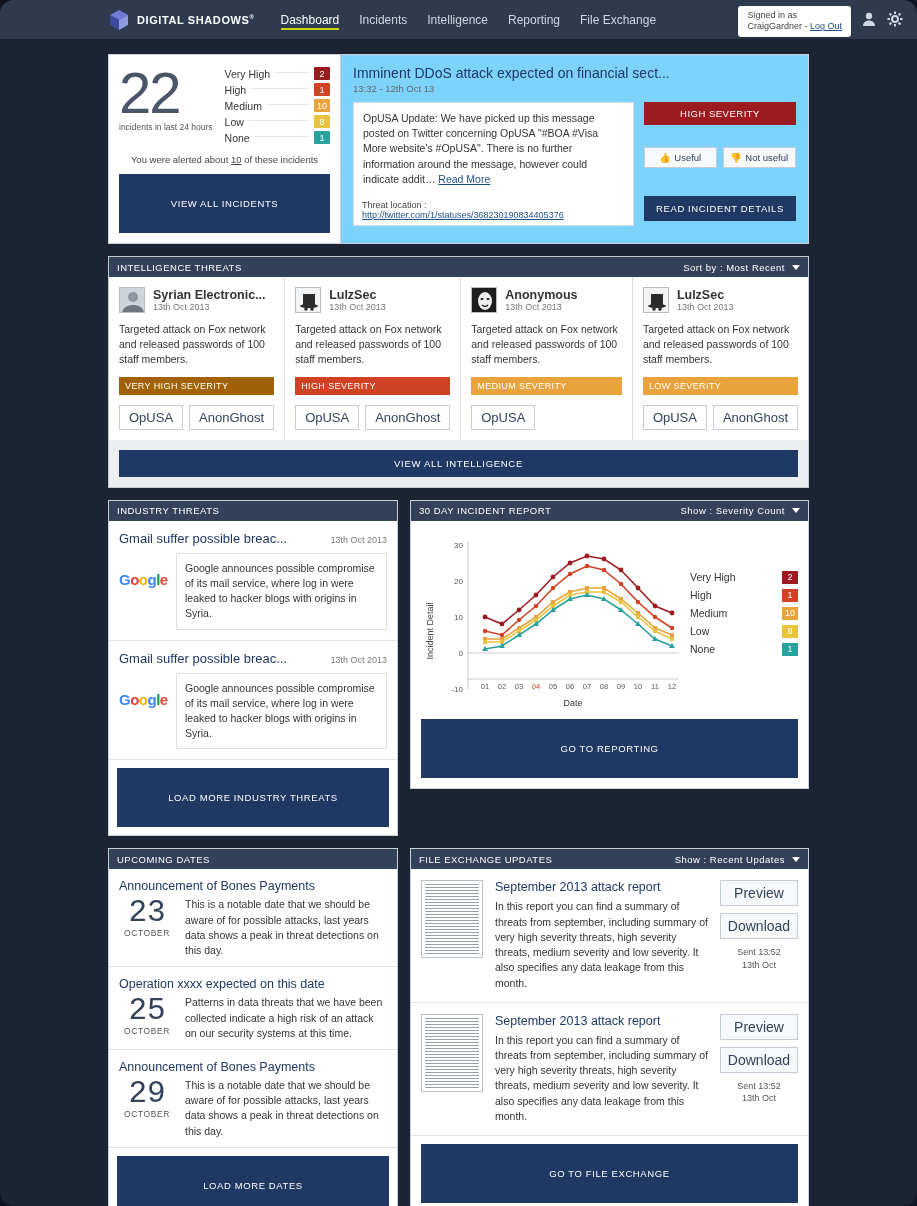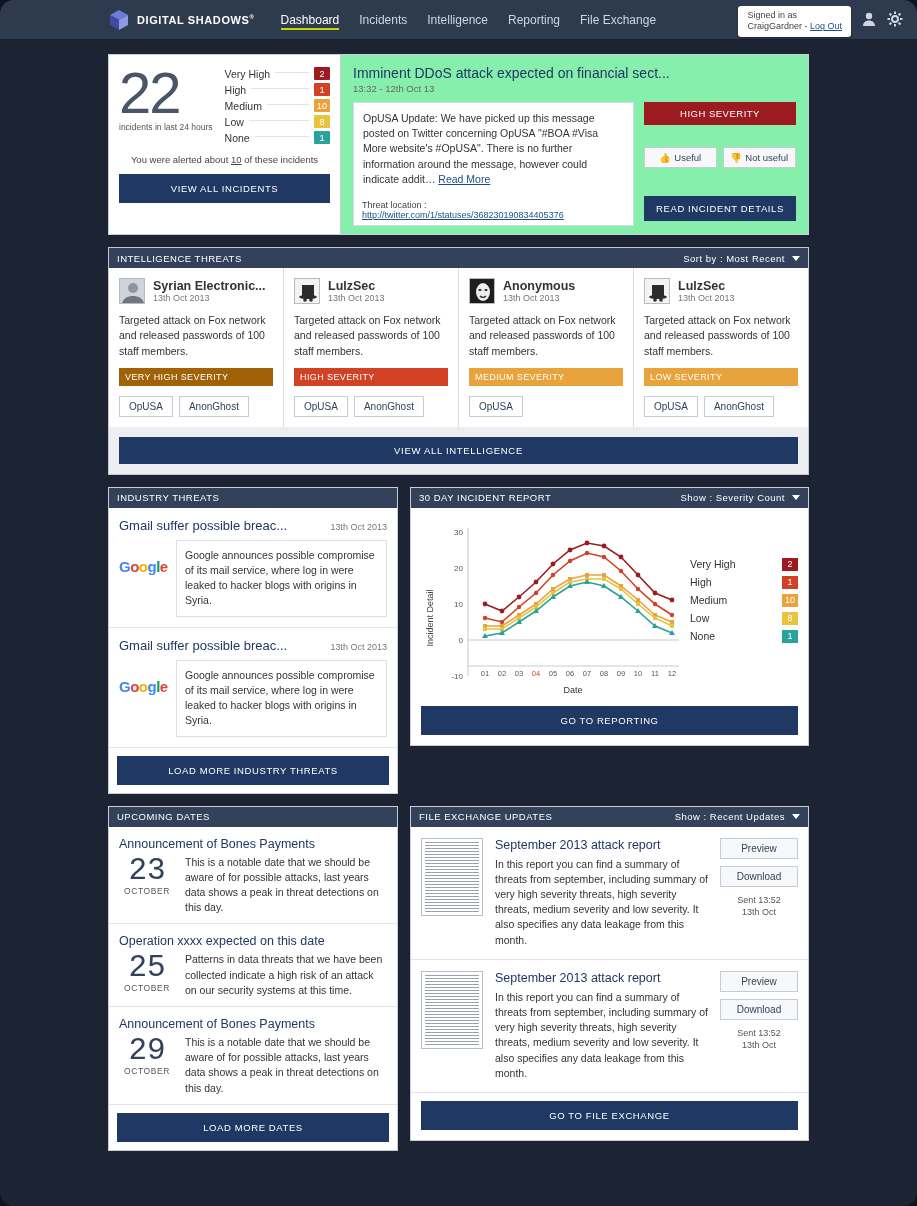--- a/index.html
+++ b/index.html
@@ -61,34 +61,34 @@
   .bar {
     background:#33425a; color:#fff; height:20px;
     display:flex; align-items:center; justify-content:space-between;
     padding:0 8px; font-size:9.5px; letter-spacing:0.5px;
   }
   .bar .right { display:flex; align-items:center; gap:7px; font-size:9.5px; }
   .pager { display:flex; align-items:center; gap:6px; font-size:9.5px; }
   .chev { font-size:9px; }
 
   
-  .inc-row { display:flex; background:#86efac; }
+  .inc-row { display:flex; background:#7dd3fc; }
   .inc-left { width:232px; border-right:1px solid #c9ced6; padding:10px; background:#fff; }
   .big-num-wrap { display:flex; }
   .big-num { font-size:58px; line-height:0.95; color:#4a5568; font-weight:normal; letter-spacing:-2px; }
   .sev-list { margin-left:12px; flex:1; padding-top:2px; }
   .sev-line { display:flex; align-items:center; font-size:10.5px; margin-bottom:3px; }
   .sev-name { color:#333; }
   .sev-rule { flex:1; border-bottom:1px solid #e2e5ea; margin:0 5px 2px 5px; }
   .sev-count { color:#fff; font-size:9px; width:16px; height:13px; display:flex; align-items:center; justify-content:center; border-radius:1px; }
   .sub-note { font-size:9.5px; color:#444; margin-top:7px; text-align:center; }
   .sub-note u { text-decoration:underline; }
   .btn-dark {
     background:#1f3864; color:#fff; text-align:center;
-    font-size:9.5px; letter-spacing:0.6px; padding:9px 0;
+    font-size:9.5px; letter-spacing:0.6px; padding:24px 0;
     margin-top:9px; cursor:pointer;
   }
   .inc-right { flex:1; padding:10px 12px 8px 12px; }
   .alert-title { font-size:14px; color:#1f3864; font-weight:normal; }
   .alert-time { font-size:9.5px; color:#666; margin-top:2px; margin-bottom:8px; }
   .alert-body-wrap { display:flex; gap:10px; }
   .alert-body {
     flex:1; border:1px solid #d5d9e0; background:#fff; padding:8px 9px;
     font-size:10.5px; line-height:1.45; color:#333;
   }
@@ -114,21 +114,21 @@
   .intel-grid { display:flex; background:#fff; }
   .intel-card { flex:1; padding:10px; border-right:1px solid #d9dde3; }
   .intel-card:last-child { border-right:none; }
   .intel-head { display:flex; align-items:center; gap:8px; }
   .avatar { width:26px; height:26px; border:1px solid #bbb; background:#e9ecef; position:relative; overflow:hidden; }
   .intel-name { font-size:12.5px; font-weight:bold; color:#333; }
   .intel-date { font-size:9px; color:#777; }
   .intel-text { font-size:10.5px; line-height:1.45; color:#333; margin:9px 0 9px 0; }
   .sev-band { color:#fff; font-size:9px; padding:4px 6px; letter-spacing:0.4px; margin-bottom:10px; }
   .tag-row { display:flex; gap:6px; }
-  .tag { border:1px solid #c6ccd5; color:#33425a; font-size:10px; padding:4px 9px; background:#fff; cursor:pointer; }
+  .tag { border:1px solid #c6ccd5; color:#33425a; font-size:13px; padding:4px 9px; background:#fff; cursor:pointer; }
   .wide-btn {
     background:#1f3864; color:#fff; text-align:center; font-size:9.5px;
     letter-spacing:0.7px; padding:8px 0; margin:10px; cursor:pointer;
   }
 
   
   .cols { display:flex; gap:12px; }
   .col-left { width:290px; }
   .col-right { flex:1; }
 
@@ -163,21 +163,21 @@
   .doc-thumb { width:62px; height:78px; border:1px solid #b9bfc8; background:#fff; padding:3px; }
   .doc-lines { width:100%; height:100%; background:
       repeating-linear-gradient(to bottom, #9aa3ad 0 1px, #fff 1px 3px);
   }
   .fx-body { flex:1; }
   .fx-title { font-size:12.5px; color:#1f3864; margin-bottom:5px; }
   .fx-text { font-size:10.5px; line-height:1.45; }
   .fx-side { width:78px; text-align:center; }
   .btn-light {
     border:1px solid #c6ccd5; background:#f7f8fa; color:#33425a;
-    font-size:10px; padding:4px 0; margin-bottom:7px; cursor:pointer;
+    font-size:14px; padding:4px 0; margin-bottom:7px; cursor:pointer;
   }
   .fx-sent { font-size:9px; color:#555; line-height:1.35; margin-top:4px; }
   svg { display:block; }
 </style>
 </head>
 <body>
 
 <div class="frame">
 
   <div class="topnav">

